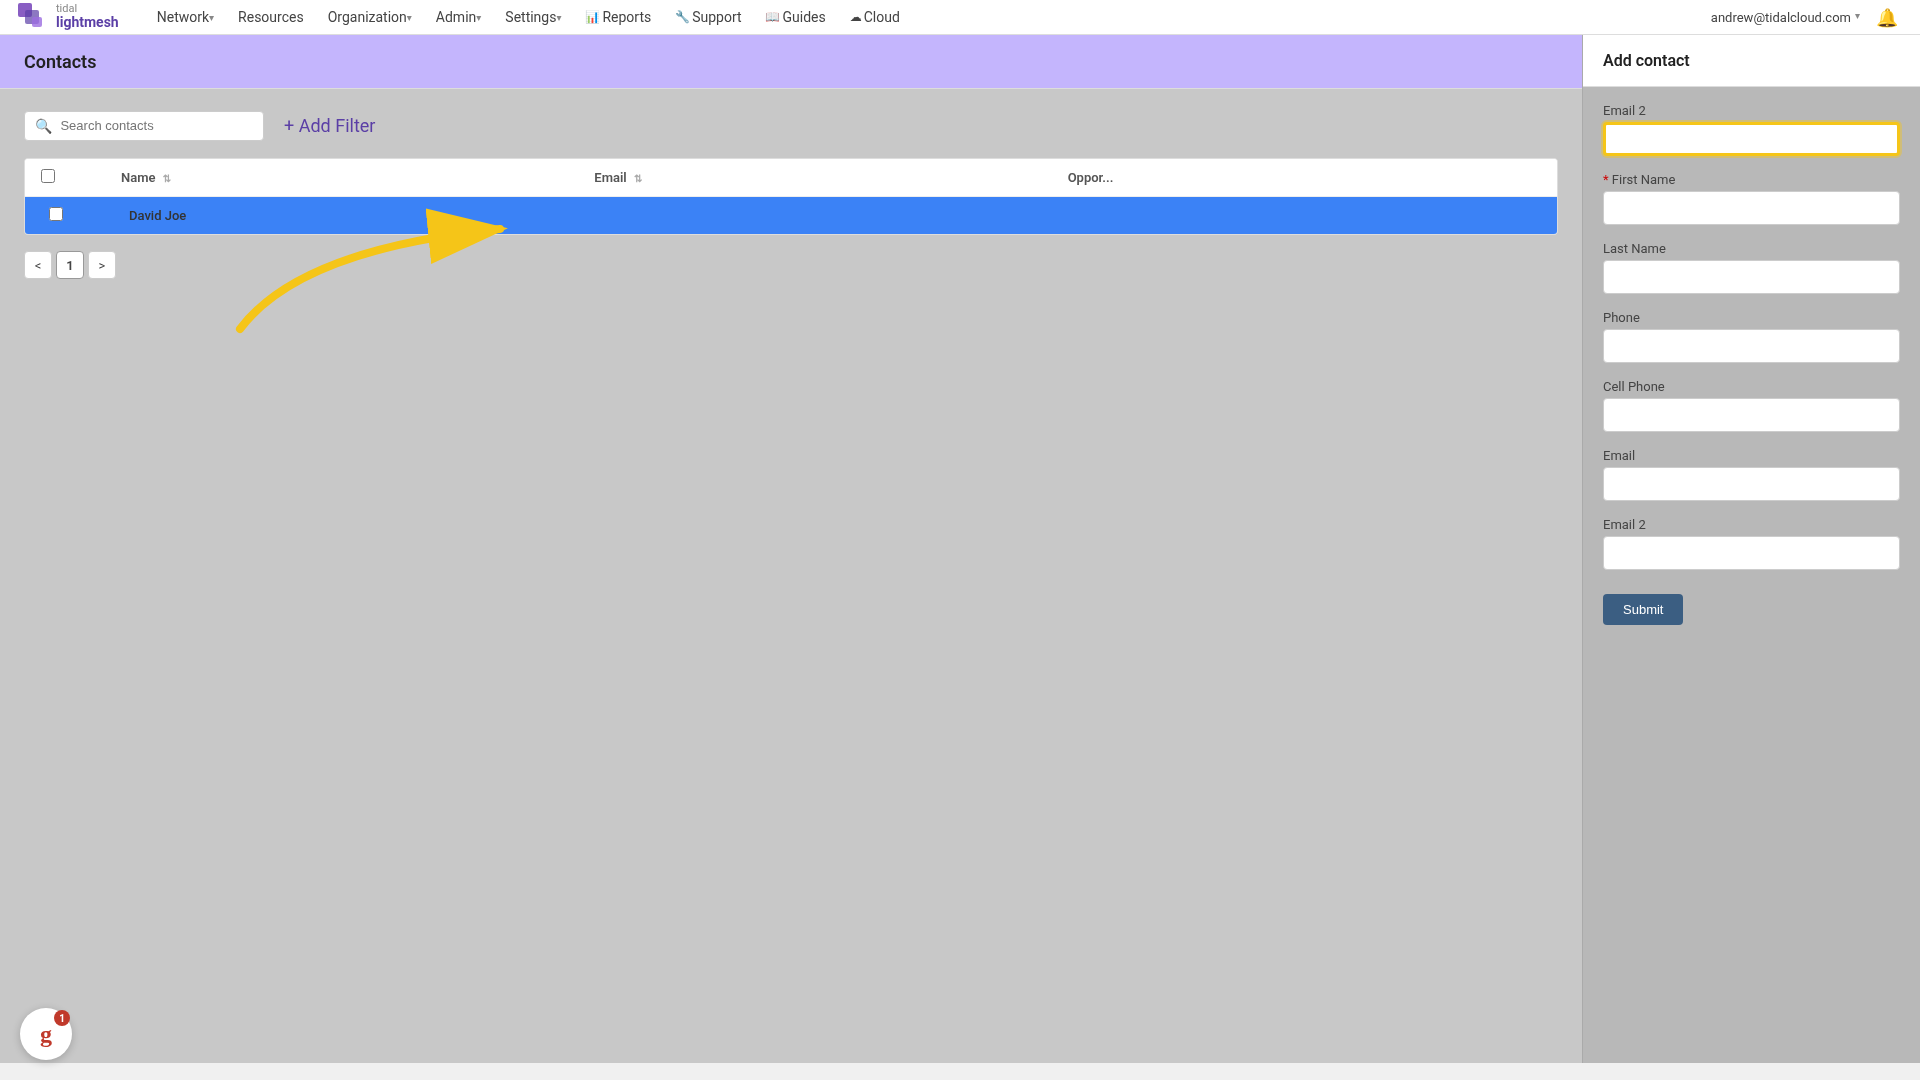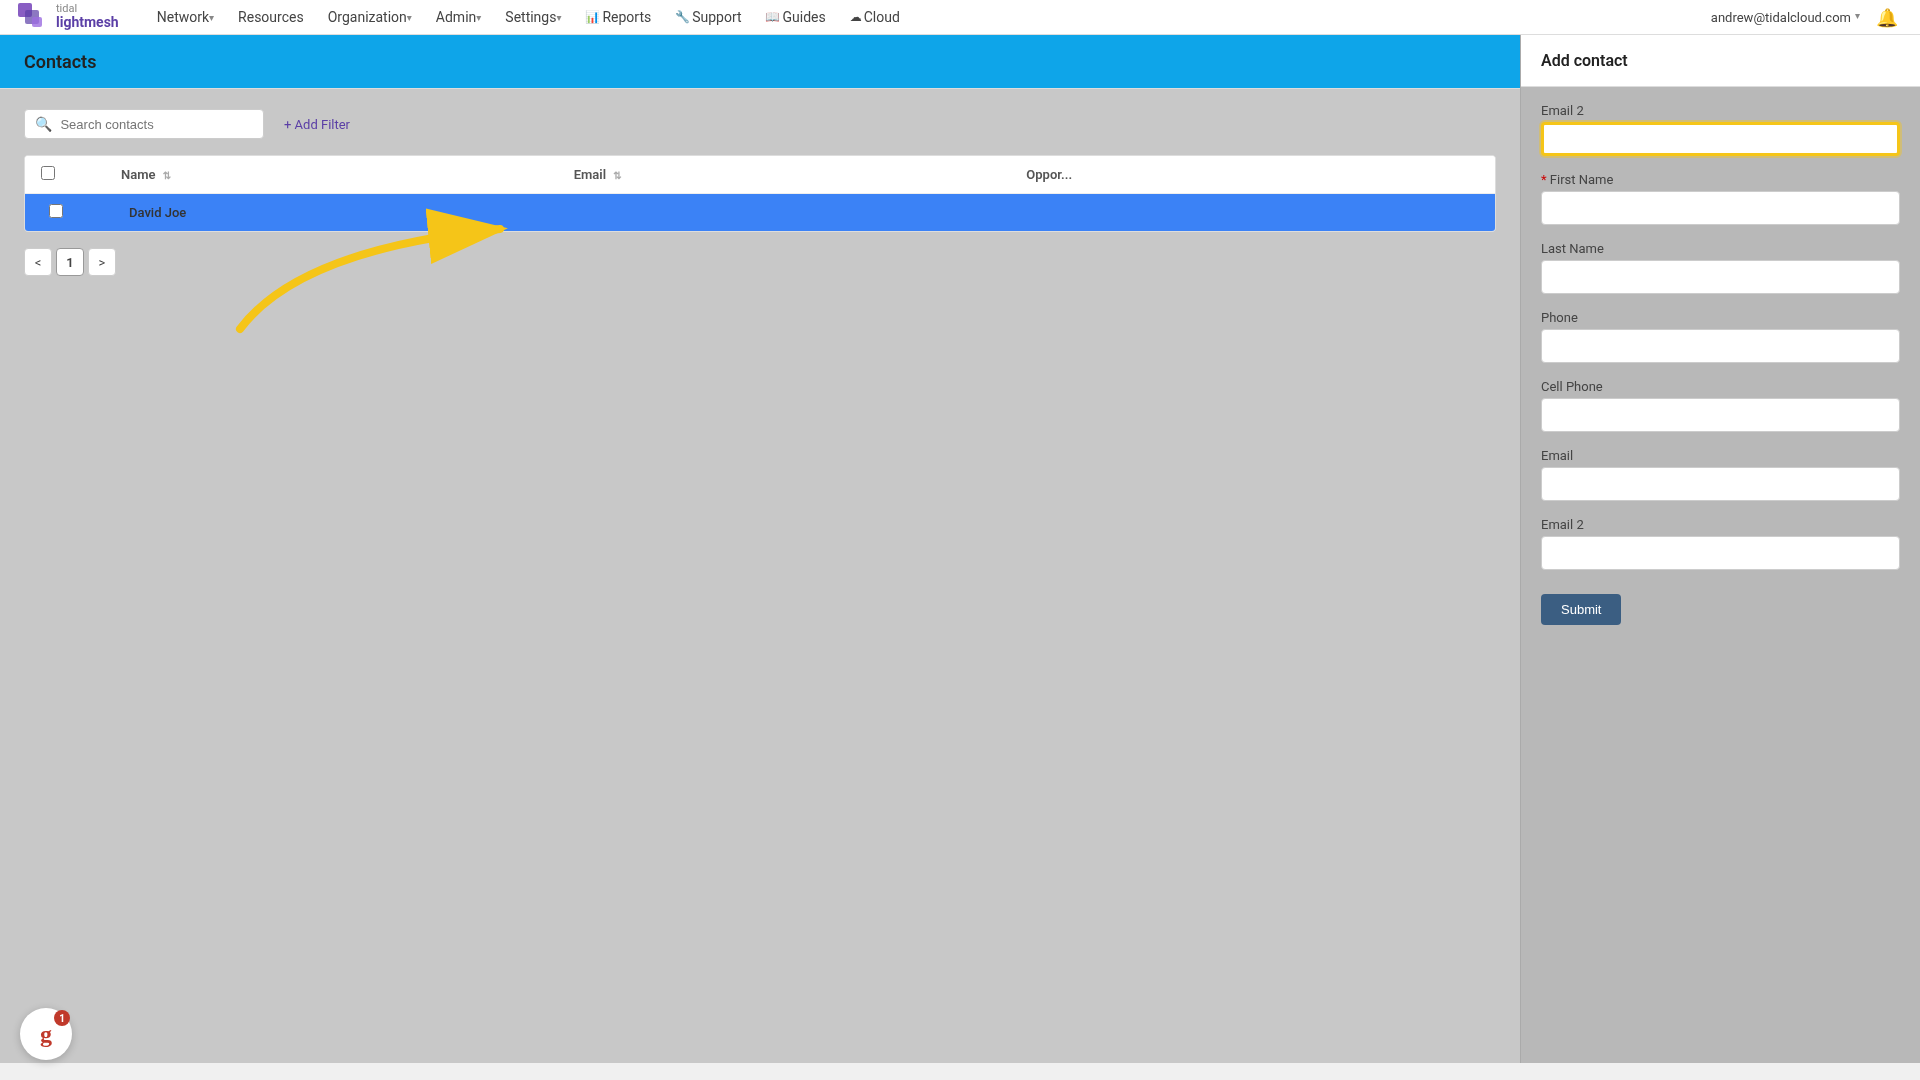--- a/index.html
+++ b/index.html
@@ -72,21 +72,21 @@
     }
 
     
     .main-content {
       flex: 1;
       background: #c8c8c8;
       overflow: auto;
     }
 
     .page-header {
-      background: #0ea5e9;
+      background: #c4b5fd;
       padding: 16px 24px;
       border-bottom: 1px solid #ddd;
     }
     .page-title {
       font-size: 18px;
       font-weight: 600;
       color: #222;
     }
 
     .content-area {
@@ -119,21 +119,21 @@
       background: transparent;
       width: 100%;
     }
     .search-icon { color: #888; font-size: 14px; }
 
     .add-filter-btn {
       display: flex;
       align-items: center;
       gap: 4px;
       color: #5b3fa6;
-      font-size: 13px;
+      font-size: 18px;
       cursor: pointer;
       padding: 6px 8px;
     }
 
     
     .contacts-table {
       background: #fff;
       border-radius: 4px;
       overflow: hidden;
       border: 1px solid #ddd;
@@ -191,21 +191,21 @@
       top: 80px;
       left: 200px;
       width: 400px;
       height: 200px;
       pointer-events: none;
       z-index: 10;
     }
 
     
     .right-panel {
-      width: 400px;
+      width: 338px;
       background: #b8b8b8;
       border-left: 1px solid #aaa;
       overflow-y: auto;
     }
 
     .panel-header {
       background: #fff;
       padding: 16px 20px;
       border-bottom: 1px solid #ddd;
     }

